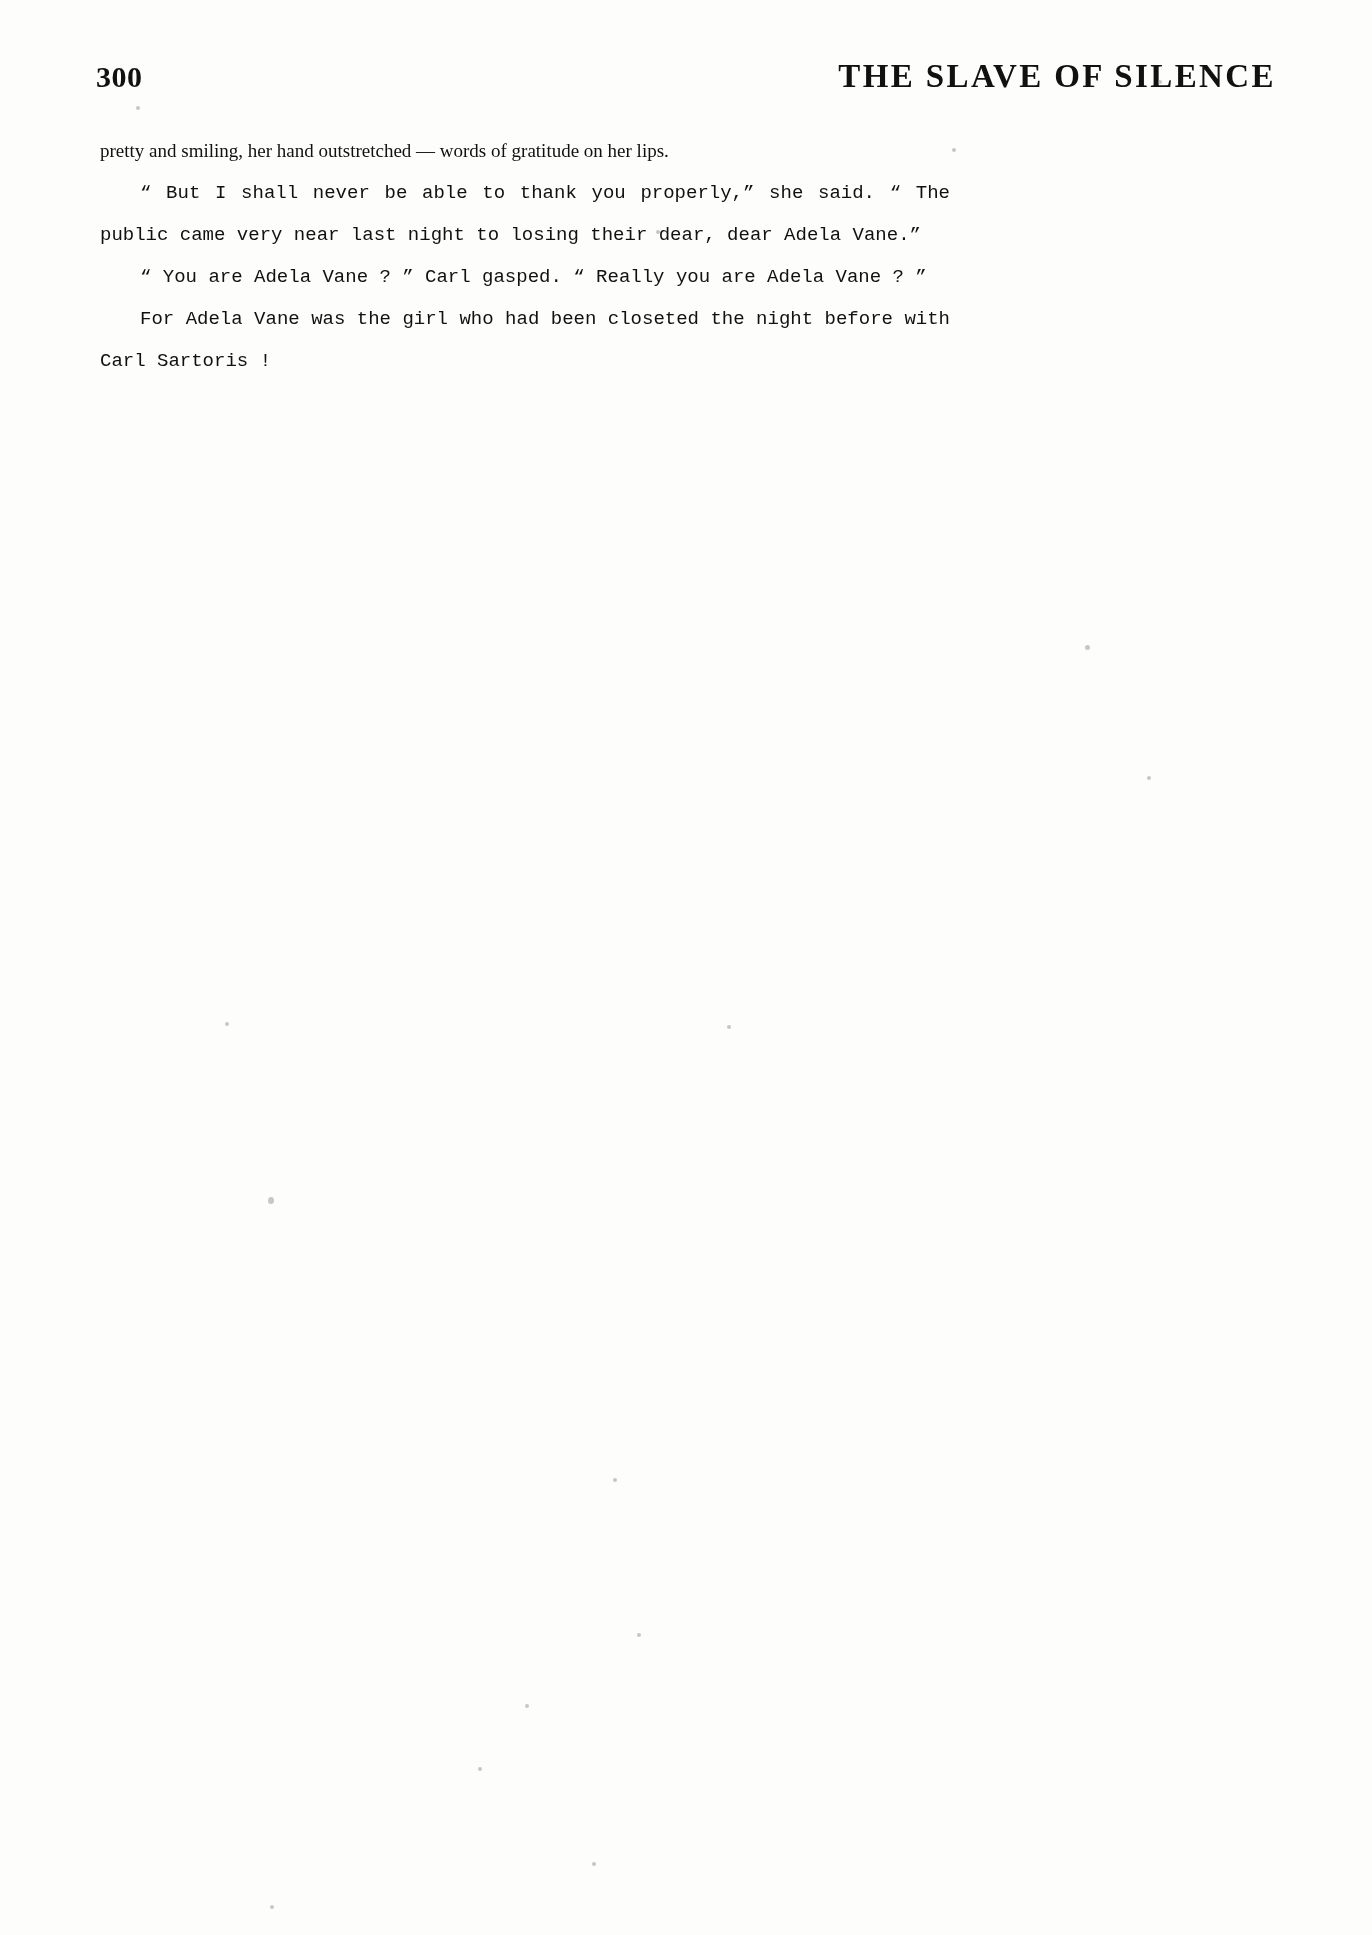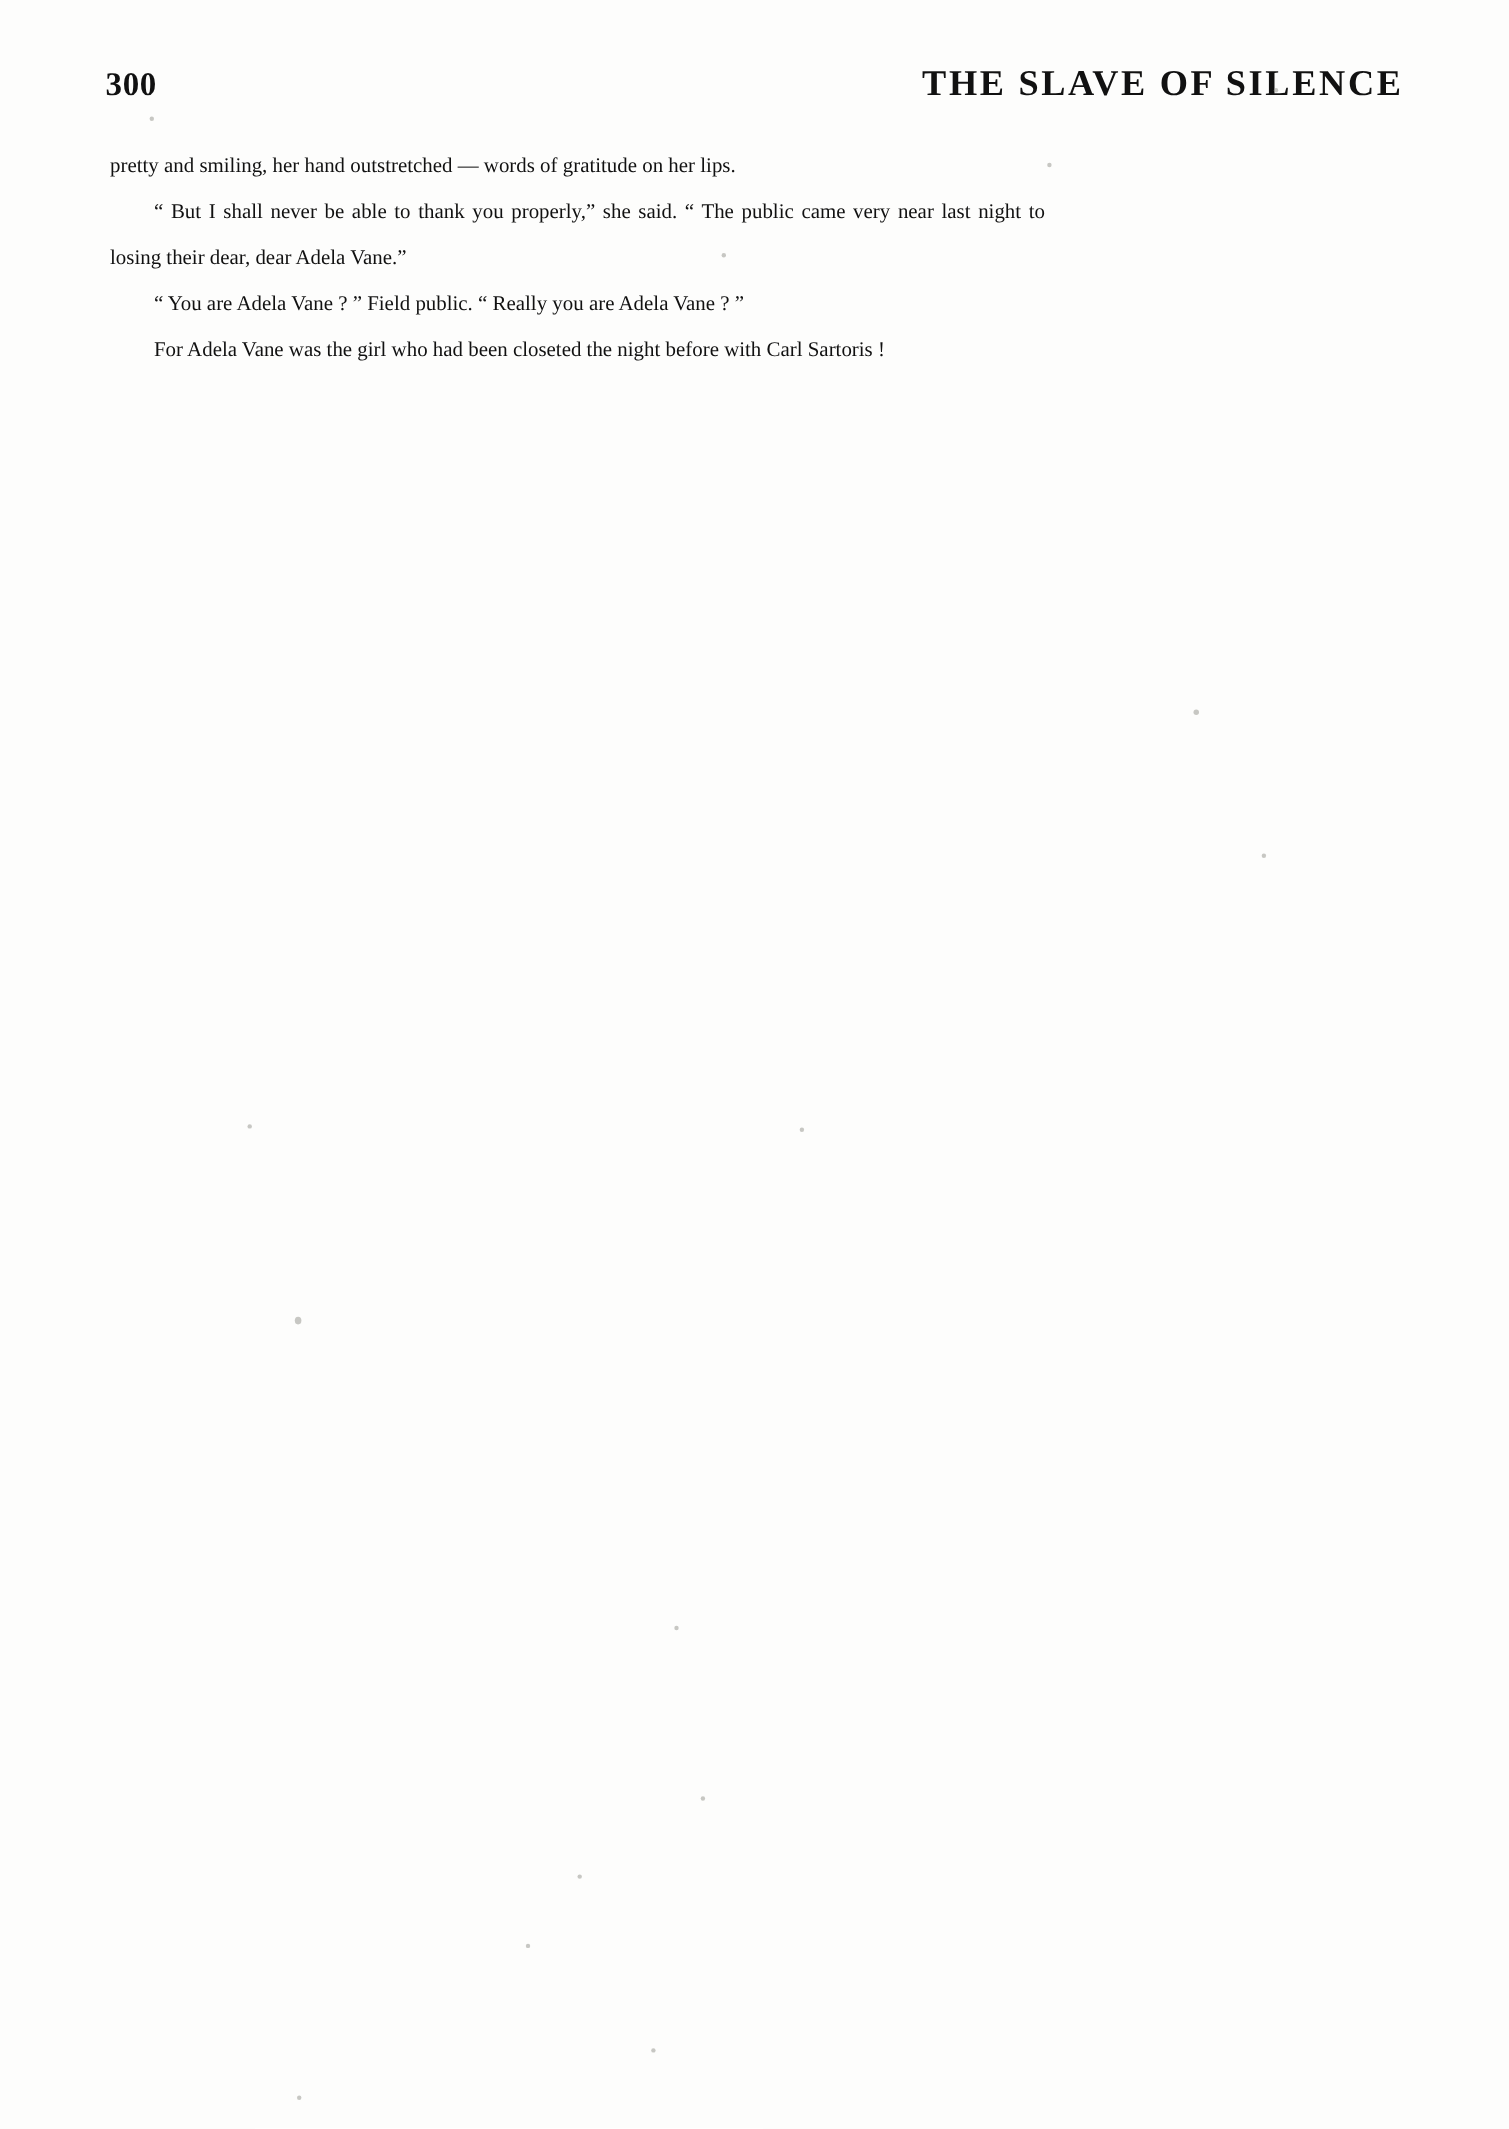--- a/index.html
+++ b/index.html
@@ -54,20 +54,21 @@
     font-size: 19px;
     line-height: 42px;
     text-align: justify;
     text-justify: inter-word;
   }
   .body-text p {
     margin: 0;
   }
   .body-text p.indent {
     text-indent: 40px;
+    font-family: Liberation Mono, monospace;
   }
   .speck {
     position: absolute;
     background: #9a9a93;
     border-radius: 50%;
     opacity: 0.55;
   }
 </style>
 </head>
 <body>
@@ -75,21 +76,21 @@
 <div class="page">
 
   <div class="header">
     <div class="folio">300</div>
     <div class="running-title">THE SLAVE OF SILENCE</div>
   </div>
 
   <div class="body-text">
     <p>pretty and smiling, her hand outstretched — words of gratitude on her lips.</p>
     <p class="indent">“ But I shall never be able to thank you properly,” she said.  “ The public came very near last night to losing their dear, dear Adela Vane.”</p>
-    <p class="indent">“ You are Adela Vane ? ” Field public.  “ Really you are Adela Vane ? ”</p>
+    <p class="indent">“ You are Adela Vane ? ” Carl gasped.  “ Really you are Adela Vane ? ”</p>
     <p class="indent">For Adela Vane was the girl who had been closeted the night before with Carl Sartoris !</p>
   </div>
 
   <span class="speck" style="left:136px;top:106px;width:4px;height:4px;"></span>
   <span class="speck" style="left:1158px;top:80px;width:4px;height:4px;"></span>
   <span class="speck" style="left:952px;top:148px;width:4px;height:4px;"></span>
   <span class="speck" style="left:656px;top:230px;width:4px;height:4px;"></span>
   <span class="speck" style="left:1085px;top:645px;width:5px;height:5px;"></span>
   <span class="speck" style="left:1147px;top:776px;width:4px;height:4px;"></span>
   <span class="speck" style="left:225px;top:1022px;width:4px;height:4px;"></span>

